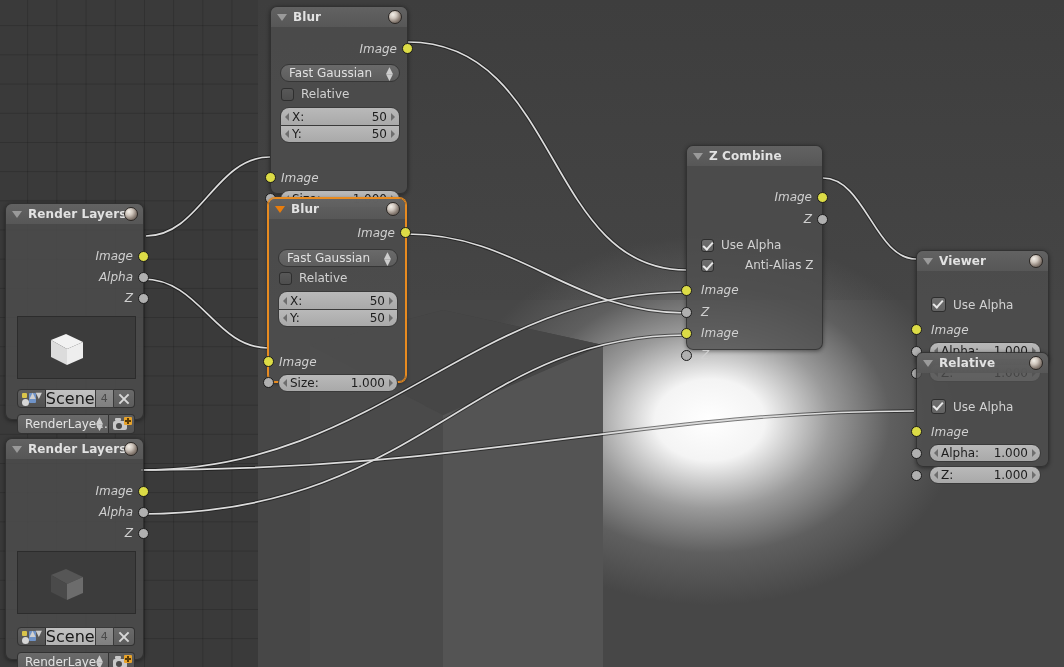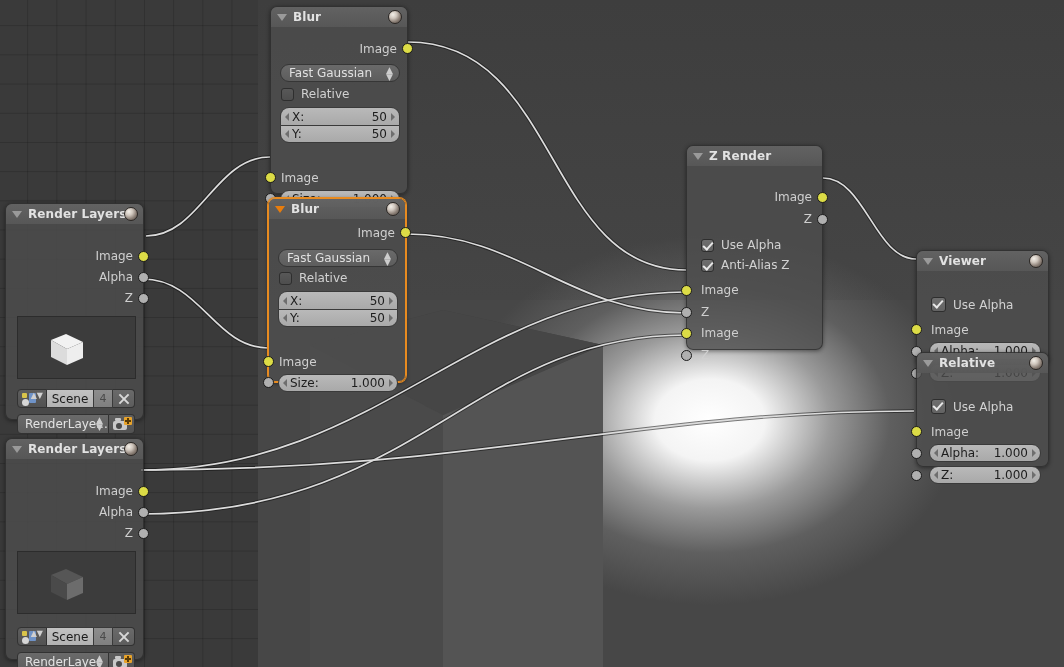--- a/index.html
+++ b/index.html
@@ -52,21 +52,21 @@
     background:radial-gradient(circle at 33% 30%, #f3efe8 0%, #cfc6bd 32%, #8d8178 62%, #4c453f 100%);
     border:1px solid #2b2724;box-sizing:border-box;}
   .node-body{position:relative;padding:0;}
 
   
   .sock{position:absolute;width:11px;height:11px;border-radius:50%;
     border:1px solid #1b1b1b;box-sizing:border-box;}
   .sock.yellow{background:#dcdc46;}
   .sock.grey{background:#b0b0b0;}
 
-  .row{position:absolute;height:17px;line-height:17px;font-size:12px;color:#cfcfcf;white-space:nowrap;}
+  .row{position:absolute;height:17px;line-height:17px;font-size:12px;color:#cfcfcf;white-space:nowrap;font-style:italic;}
   .row.right{text-align:right;}
 
   
   .w{position:absolute;height:18px;border-radius:9px;box-sizing:border-box;
      display:flex;align-items:center;font-size:12px;}
   .w-enum{background:linear-gradient(to bottom,#6a6a6a,#5d5d5d);
     border:1px solid #363636;color:#e0e0e0;padding-left:8px;}
   .w-enum .arrows{position:absolute;right:6px;top:2px;color:#cdcdcd;font-size:9px;line-height:7px;}
   .w-num{background:linear-gradient(to bottom,#b9b9b9,#a9a9a9);
     border:1px solid #3a3a3a;color:#1d1d1d;}
@@ -94,21 +94,21 @@
   
   .scene-row{position:absolute;display:flex;align-items:stretch;height:19px;}
   .sc-ico{width:30px;border-radius:4px 0 0 4px;background:linear-gradient(to bottom,#5e5e5e,#525252);
     border:1px solid #323232;box-sizing:border-box;position:relative;}
   .sc-ico .sq{position:absolute;left:4px;top:3px;width:5px;height:5px;background:#d9c44a;border-radius:1px;}
   .sc-ico .bl{position:absolute;left:11px;top:3px;width:7px;height:10px;background:#6f93c8;border-radius:1px;}
   .sc-ico .ci{position:absolute;left:4px;top:9px;width:7px;height:7px;border-radius:50%;background:#d6d6d6;}
   .sc-ico .ar{position:absolute;right:3px;top:3px;color:#d0d0d0;font-size:8px;line-height:6px;}
   .sc-name{flex:1;background:linear-gradient(to bottom,#c2c2c2,#b2b2b2);border:1px solid #3a3a3a;
     border-left:none;box-sizing:border-box;display:flex;align-items:center;justify-content:center;
-    color:#191919;font-size:12px;}
+    color:#191919;font-size:16px;}
   .sc-count{width:19px;background:linear-gradient(to bottom,#8d8d8d,#808080);border:1px solid #3a3a3a;
     border-left:none;box-sizing:border-box;display:flex;align-items:center;justify-content:center;
     color:#4a4a4a;font-size:11px;}
   .sc-x{width:22px;border-radius:0 4px 4px 0;background:linear-gradient(to bottom,#6a6a6a,#5d5d5d);
     border:1px solid #323232;border-left:none;box-sizing:border-box;position:relative;color:#ddd;}
   .sc-x:before,.sc-x:after{content:"";position:absolute;left:50%;top:50%;width:13px;height:2px;
     background:#d8d8d8;transform-origin:center;}
   .sc-x:before{transform:translate(-50%,-50%) rotate(45deg);}
   .sc-x:after{transform:translate(-50%,-50%) rotate(-45deg);}
 
@@ -390,34 +390,34 @@
             <span class="lens"></span>
             <span class="plus"></span>
         </div>
       </div>
     </div>
   </div>
 
   <div class="node" id="n-zc" style="left:686px;top:145px;width:137px;height:205px;">
     <div class="node-head">
       <div class="tri"></div>
-      <div class="node-title">Z Render</div>
+      <div class="node-title">Z Combine</div>
     </div>
     <div class="node-body">
       <div class="row right" style="right:10px;top:23px;width:110px;">Image</div>
       <div class="sock yellow" style="right:-6px;top:26px;"></div>
 
       <div class="row right" style="right:10px;top:45px;width:110px;">Z</div>
       <div class="sock grey" style="right:-6px;top:48px;"></div>
 
       <div class="cb-row" style="left:14px;top:72px;">
         <span class="cbx on"></span>
         <span>Use Alpha</span>
       </div>
-      <div class="cb-row" style="left:14px;top:92px;">
+      <div class="cb-row" style="left:14px;top:92px;gap:24px;">
         <span class="cbx on"></span>
         <span>Anti-Alias Z</span>
       </div>
 
       <div class="row" style="left:14px;top:116px;">Image</div>
       <div class="sock yellow" style="left:-6px;top:119px;"></div>
 
       <div class="row" style="left:14px;top:138px;">Z</div>
       <div class="sock grey" style="left:-6px;top:141px;"></div>
 

